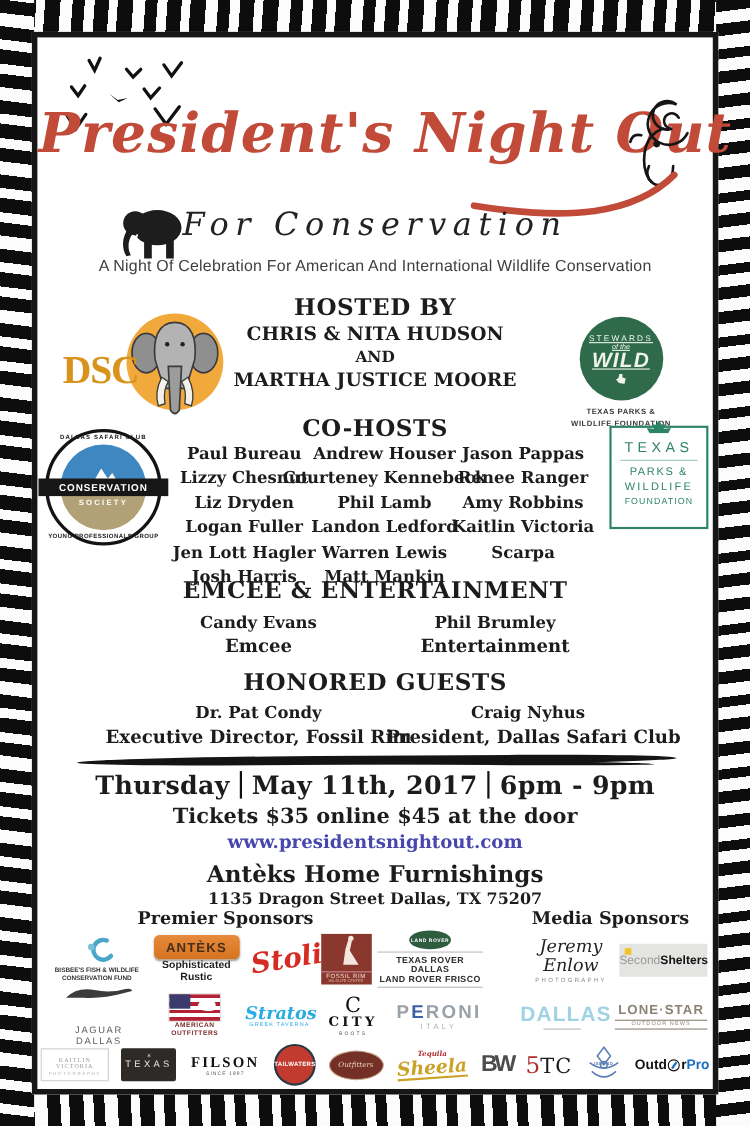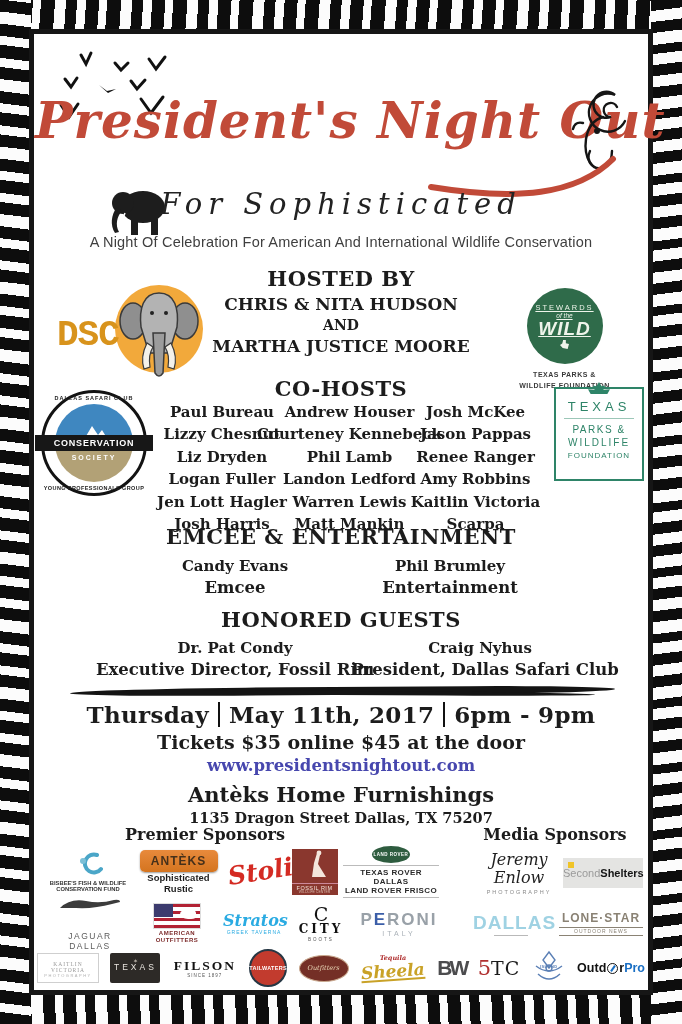--- a/index.html
+++ b/index.html
@@ -61,21 +61,21 @@
   .dateline { top:666px; font-size:23px; font-weight:bold; letter-spacing:.3px; }
   .vbar { display:inline-block; width:2px; height:25px; background:#111; margin:0 9px; vertical-align:-4px; }
   .tickets { top:696px; font-size:19px; font-weight:bold; }
   .url { top:721px; font-size:16.5px; color:#4747ae; font-weight:600; cursor:pointer; }
   .venue { top:747px; font-size:21px; font-weight:bold; }
   .address { top:774px; font-size:14.5px; font-weight:600; }
 
   
   .dsc-logo { left:22px; top:250px; width:160px; height:105px; }
   .dsc-circle { position:absolute; left:58px; top:0; width:88px; height:88px; border-radius:50%; background:#f2a93b; }
-  .dsc-text { position:absolute; left:0; top:30px; font-size:36px; font-weight:bold; color:#d8931c; font-family:Liberation Mono, monospace; letter-spacing:-1px; }
+  .dsc-text { position:absolute; left:0; top:30px; font-size:36px; font-weight:bold; color:#d8931c; font-family:Liberation Serif, serif; letter-spacing:-1px; }
   .dsc-eleph { position:absolute; left:62px; top:2px; }
 
   .stw { left:452px; top:253px; width:155px; text-align:center; }
   .stw-circle { margin:0 auto; width:76px; height:76px; border-radius:50%; background:#2f6b4a; color:#eef4ea;
     display:flex; flex-direction:column; align-items:center; justify-content:center; font-family:"Liberation Sans",sans-serif;text-decoration:underline; }
   .stw-top { font-size:7.5px; letter-spacing:2px; }
   .stw-mid { font-size:6.5px; font-style:italic; }
   .stw-main { font-size:19px; font-weight:bold; font-style:italic; letter-spacing:1px; line-height:1; }
   .stw-tx { width:9px; height:9px; background:#eef4ea; clip-path:polygon(35% 0,65% 0,65% 35%,100% 45%,85% 100%,30% 90%,0 55%,25% 40%); margin-top:2px; }
   .stw-cap { margin-top:6px; font-family:"Liberation Sans",sans-serif; font-size:7px; font-weight:bold; color:#3a3a3a; letter-spacing:.5px; line-height:1.5; }
@@ -215,21 +215,21 @@
 
     <svg class="abs" style="left:72px;top:146px" width="64" height="60" viewBox="0 0 64 60">
       <ellipse cx="36" cy="26" rx="22" ry="16" fill="#1d1d1d"></ellipse>
       <circle cx="16" cy="22" r="11" fill="#1d1d1d"></circle>
       <path d="M10 26 C4 34 3 44 8 52 l4 -1 C8 44 10 35 15 30 Z" fill="#1d1d1d"></path>
       <rect x="24" y="38" width="7" height="16" fill="#1d1d1d"></rect>
       <rect x="44" y="38" width="7" height="16" fill="#1d1d1d"></rect>
       <path d="M18 32 q-3 6 0 10" stroke="#fff" stroke-width="1.6" fill="none"></path>
     </svg>
 
-    <div class="abs ctr title-sub">For Sophisticated</div>
+    <div class="abs ctr title-sub">For Conservation</div>
     <div class="abs ctr tagline">A Night Of Celebration For American And International Wildlife Conservation</div>
 
     <div class="abs ctr h-big hosted-h">HOSTED BY</div>
     <div class="abs ctr host1">CHRIS &amp; NITA HUDSON</div>
     <div class="abs ctr host-and">AND</div>
     <div class="abs ctr host2">MARTHA JUSTICE MOORE</div>
 
     <div class="abs dsc-logo">
       <div class="dsc-circle"></div>
       <svg class="dsc-eleph" width="80" height="100" viewBox="0 0 80 100">
@@ -269,21 +269,20 @@
     </div>
     <div class="abs name-col col2">
       <div>Andrew Houser</div>
       <div>Courteney Kennebeck</div>
       <div>Phil Lamb</div>
       <div>Landon Ledford</div>
       <div>Warren Lewis</div>
       <div>Matt Mankin</div>
     </div>
     <div class="abs name-col col3">
-      <div>Josh McKee</div>
       <div>Jason Pappas</div>
       <div>Renee Ranger</div>
       <div>Amy Robbins</div>
       <div>Kaitlin Victoria Scarpa</div>
     </div>
 
     <div class="abs csoc">
       <div class="csoc-outer"></div>
       <div class="csoc-arc t">DALLAS SAFARI CLUB</div>
       <div class="csoc-inner">

